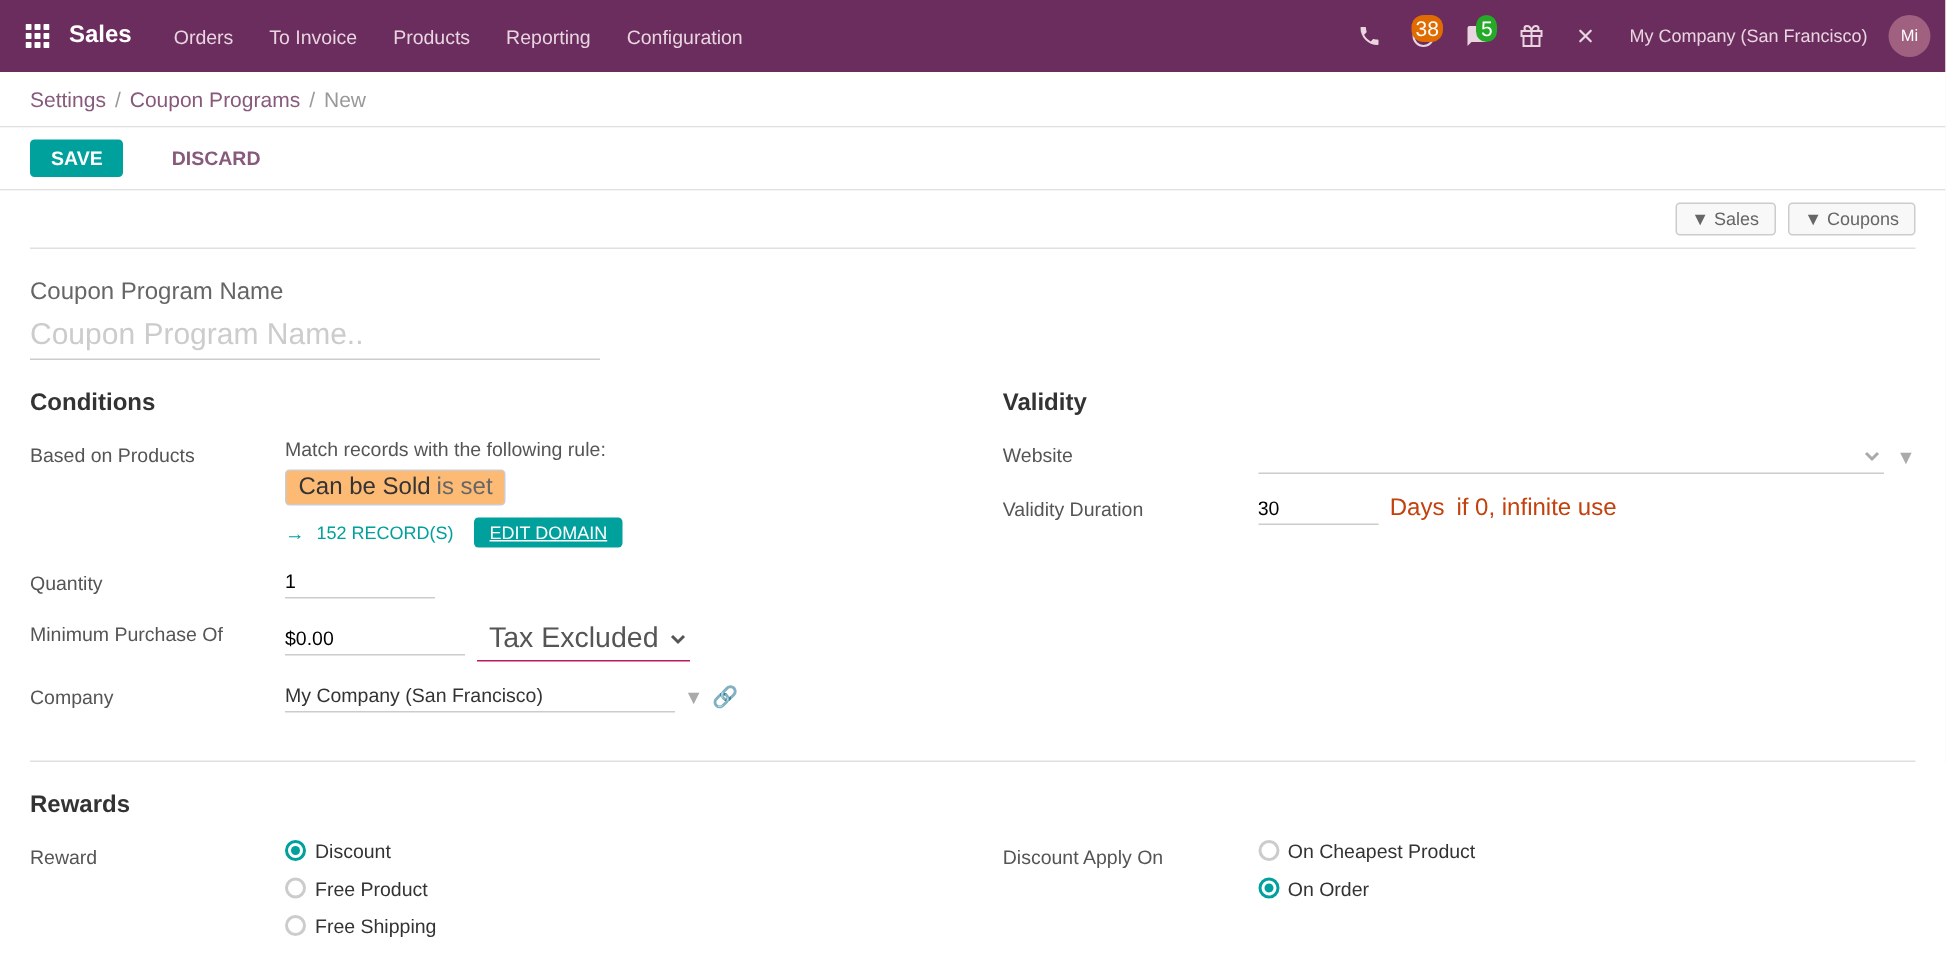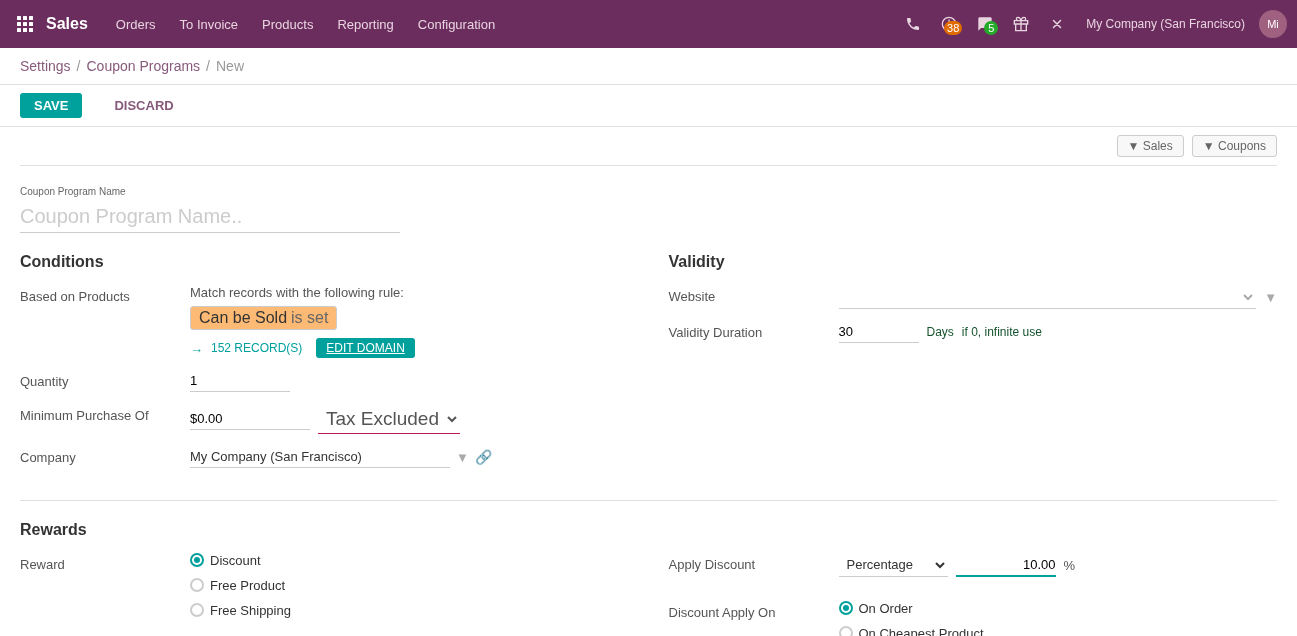--- a/index.html
+++ b/index.html
@@ -32,22 +32,22 @@
       color: #e8d5e0; cursor: pointer; font-size: 13px;
     }
     .nav-right {
       margin-left: auto; display: flex; align-items: center; gap: 6px;
     }
     .nav-icon-btn {
       position: relative; width: 30px; height: 36px; display: flex;
       align-items: center; justify-content: center; cursor: pointer; color: #e8d5e0;
     }
     .nav-badge {
-      position: absolute; top: 15px; right: 2px;
-      background: #e06b00; color: #fff; font-size: 11px;
+      position: absolute; top: 4px; right: 2px;
+      background: #e06b00; color: #fff; font-size: 14px;
       border-radius: 8px; padding: 1px 3px; min-width: 14px; text-align: center;
     }
     .nav-badge-green { background: #25a928; }
     .nav-company {
       color: #e8d5e0; font-size: 12px; padding: 0 8px; cursor: pointer;
     }
     .nav-avatar {
       width: 28px; height: 28px; border-radius: 50%; background: #a06080;
       display: flex; align-items: center; justify-content: center;
       color: #fff; font-size: 11px; cursor: pointer;
@@ -92,21 +92,21 @@
     }
     .filter-btn {
       color: #666; border: 1px solid #ccc; background: #f8f8f8;
       padding: 3px 10px; border-radius: 3px; cursor: pointer; font-size: 12px;
       display: flex; align-items: center; gap: 4px;
     }
 
     
     .form-section { padding: 10px 0 20px; }
 
-    .field-label-top { color: #666; font-size: 10px; margin-bottom: 4px; }
+    .field-label-top { color: #666; font-size: 16px; margin-bottom: 4px; }
     .field-name-input {
       width: 380px; border: none; border-bottom: 1px solid #ccc;
       font-size: 20px; color: #aaa; padding: 4px 0; outline: none;
       background: transparent;
     }
     .field-name-input::placeholder { color: #ccc; }
 
     .two-col { display: flex; gap: 40px; margin-top: 20px; }
     .col-left { flex: 1; }
     .col-right { flex: 1; }
@@ -171,21 +171,21 @@
     .validity-row { display: flex; align-items: center; gap: 8px; }
     .validity-select {
       flex: 1; border: none; border-bottom: 1px solid #ccc;
       padding: 3px 4px; font-size: 13px; background: transparent;
       outline: none; color: #aaa;
     }
     .dur-input {
       width: 80px; border: none; border-bottom: 1px solid #ccc;
       padding: 3px 0; font-size: 13px; background: transparent; outline: none;
     }
-    .dur-note { color: #14532d; font-size: 12px; }
+    .dur-note { color: #c2410c; font-size: 16px; }
 
     
     .rewards-section { margin-top: 20px; border-top: 1px solid #e0e0e0; padding-top: 20px; }
     .reward-row { display: flex; gap: 40px; }
 
     .radio-group { display: flex; flex-direction: column; gap: 10px; }
     .radio-item { display: flex; align-items: flex-start; gap: 6px; cursor: pointer; }
     .radio-circle {
       width: 14px; height: 14px; border-radius: 50%; border: 2px solid #ccc;
       display: flex; align-items: center; justify-content: center; flex-shrink: 0;
@@ -401,48 +401,35 @@
             </div>
             <div class="radio-item">
               <div class="radio-circle"></div>
               <span class="radio-label">Free Shipping</span>
             </div>
           </div>
         </div>
 
         <div style="flex:1;">
 
-          <div class="field-row">
-            <div class="field-row-label">Apply Discount</div>
-            <div class="field-row-content">
-              <div class="apply-discount-row">
-                <select class="discount-type-select">
-                  <option>Percentage</option>
-                  <option>Fixed Amount</option>
-                </select>
-                <input class="discount-val-input" type="text" value="10.00" style="">
-                <span class="pct-label">%</span>
-              </div>
-            </div>
-          </div>
 
           <div class="field-row">
             <div class="field-row-label">Discount Apply On</div>
             <div class="field-row-content">
               <div class="radio-group">
+                <div class="radio-item cheapest-radio">
+                  <div class="radio-circle"></div>
+                  <span class="radio-label">On Cheapest Product</span>
+                </div>
                 <div class="radio-item on-order-radio">
                   <div class="radio-circle active">
                     <div class="radio-dot"></div>
                   </div>
                   <span class="radio-label">On Order</span>
                 </div>
-                <div class="radio-item cheapest-radio">
-                  <div class="radio-circle"></div>
-                  <span class="radio-label">On Cheapest Product</span>
-                </div>
               </div>
             </div>
           </div>
 
         </div>
       </div>
     </div>
 
   </div>
 

